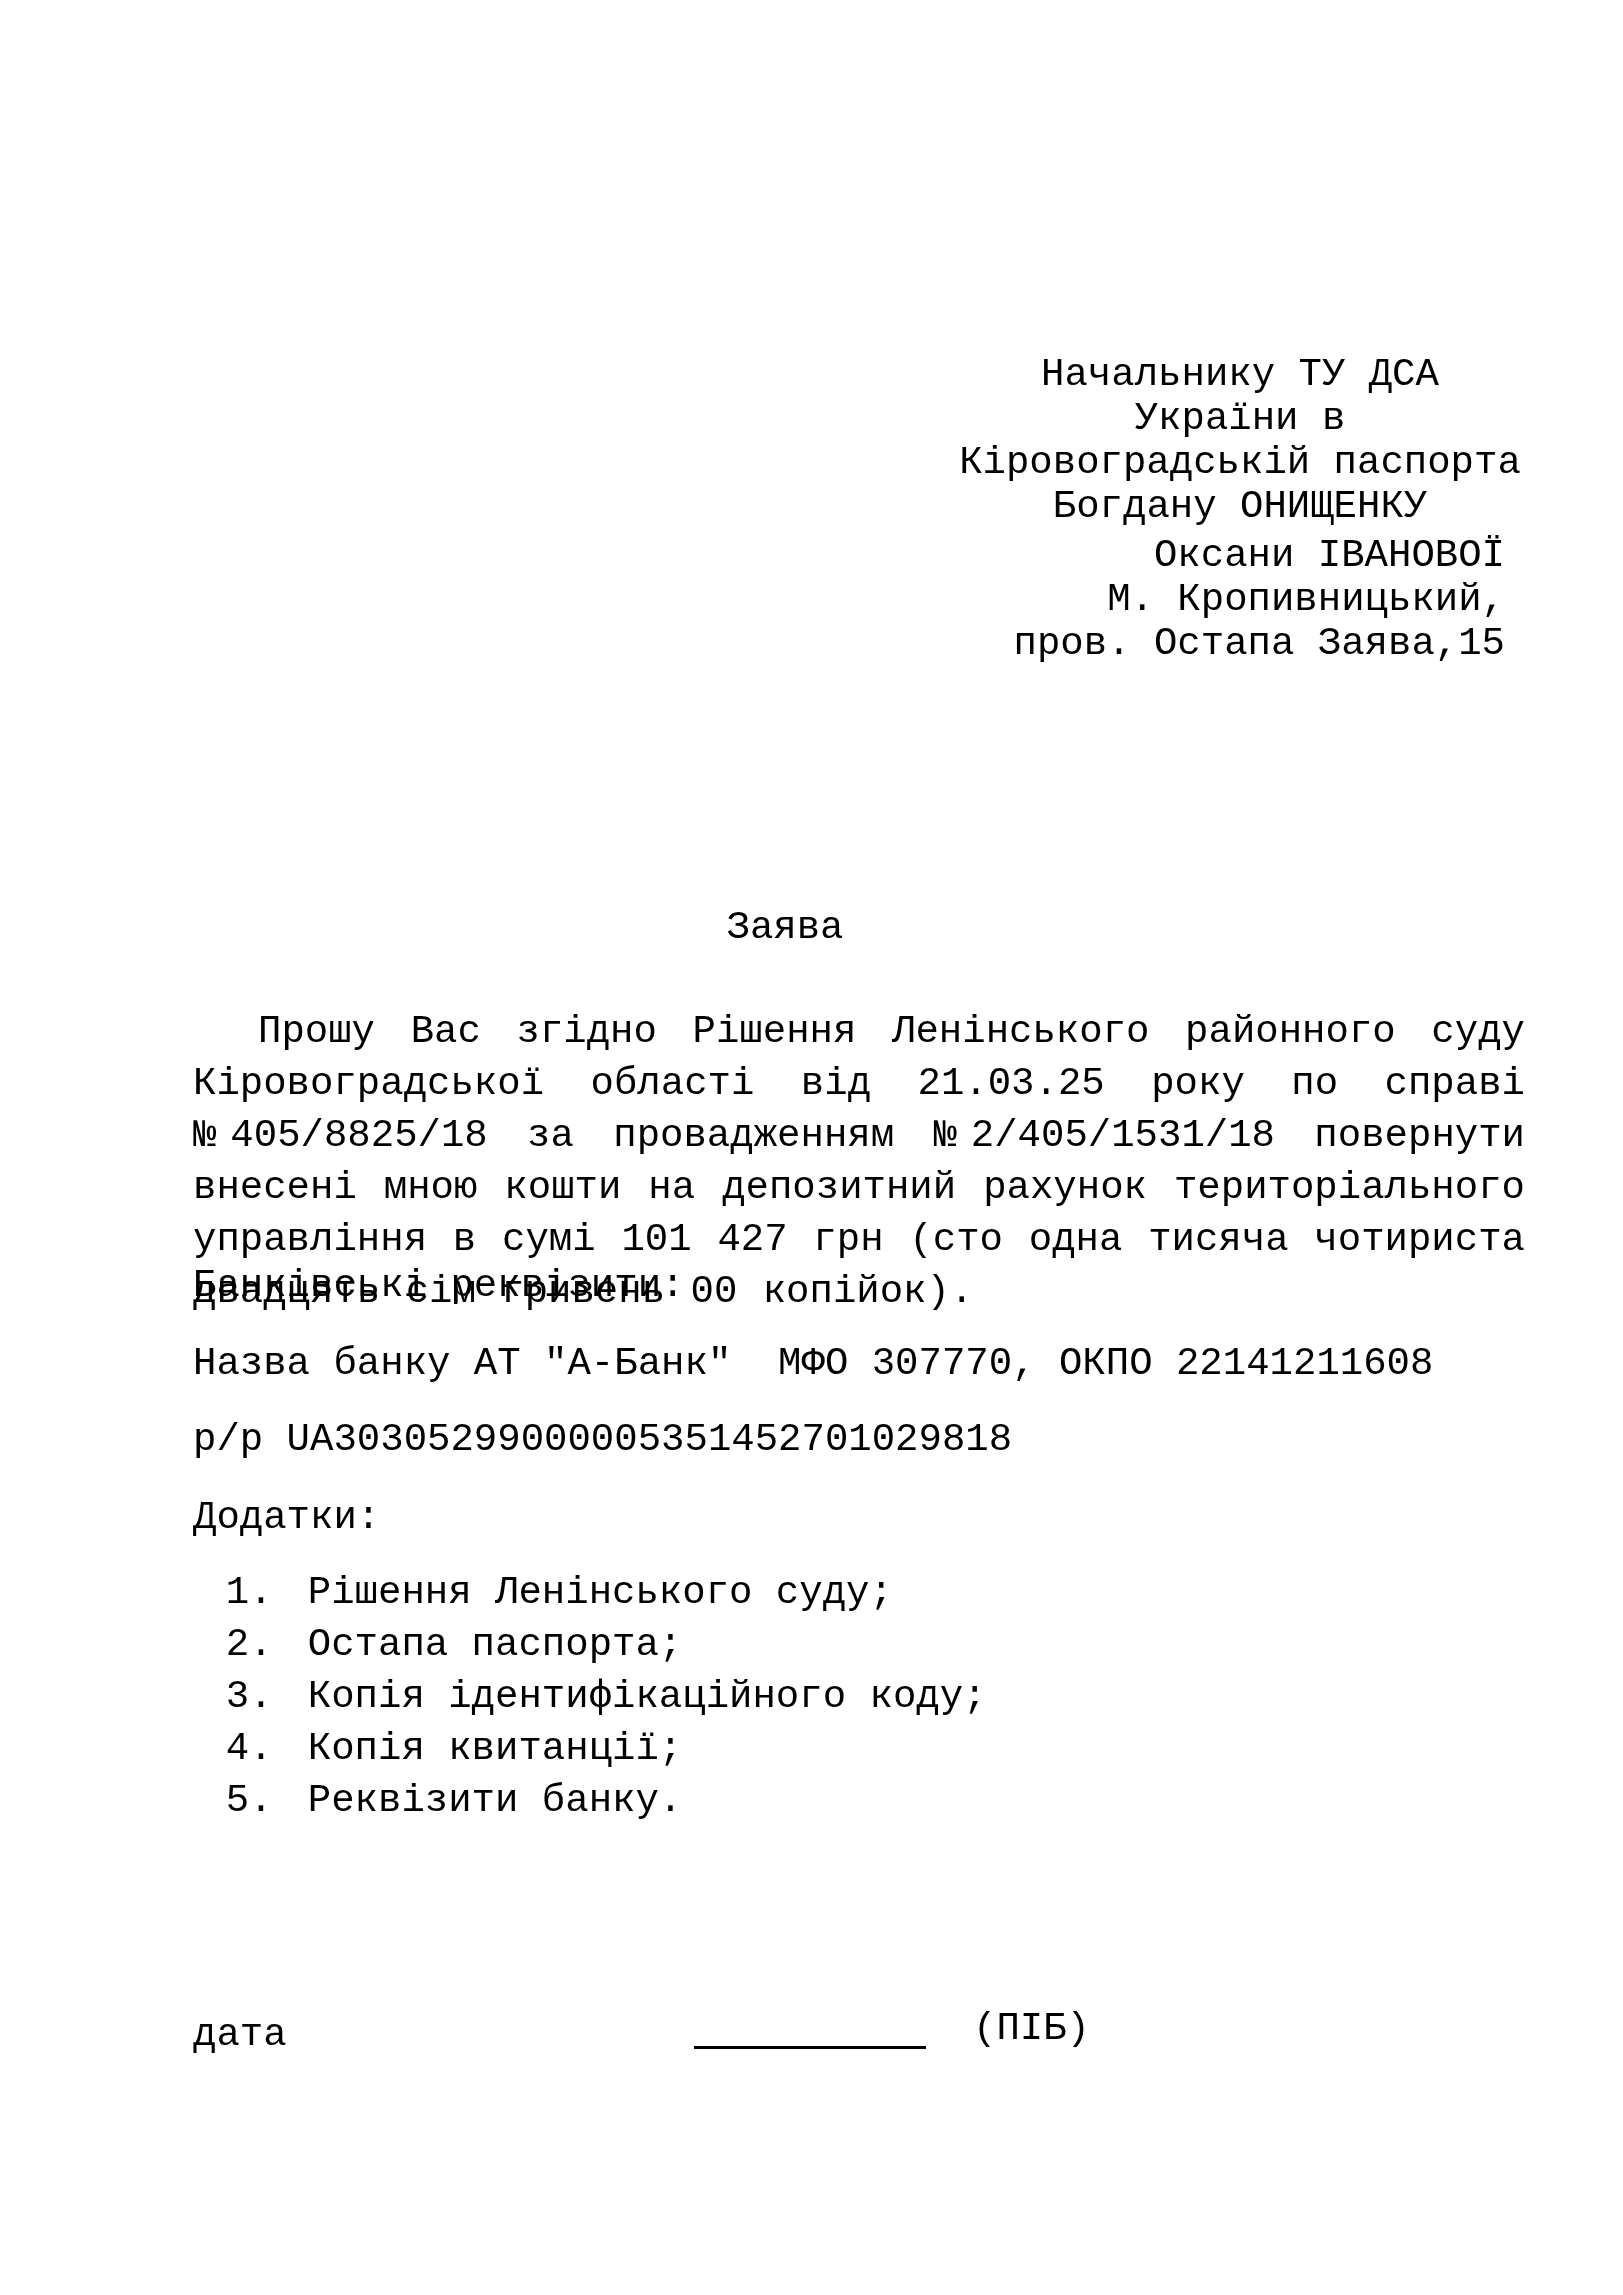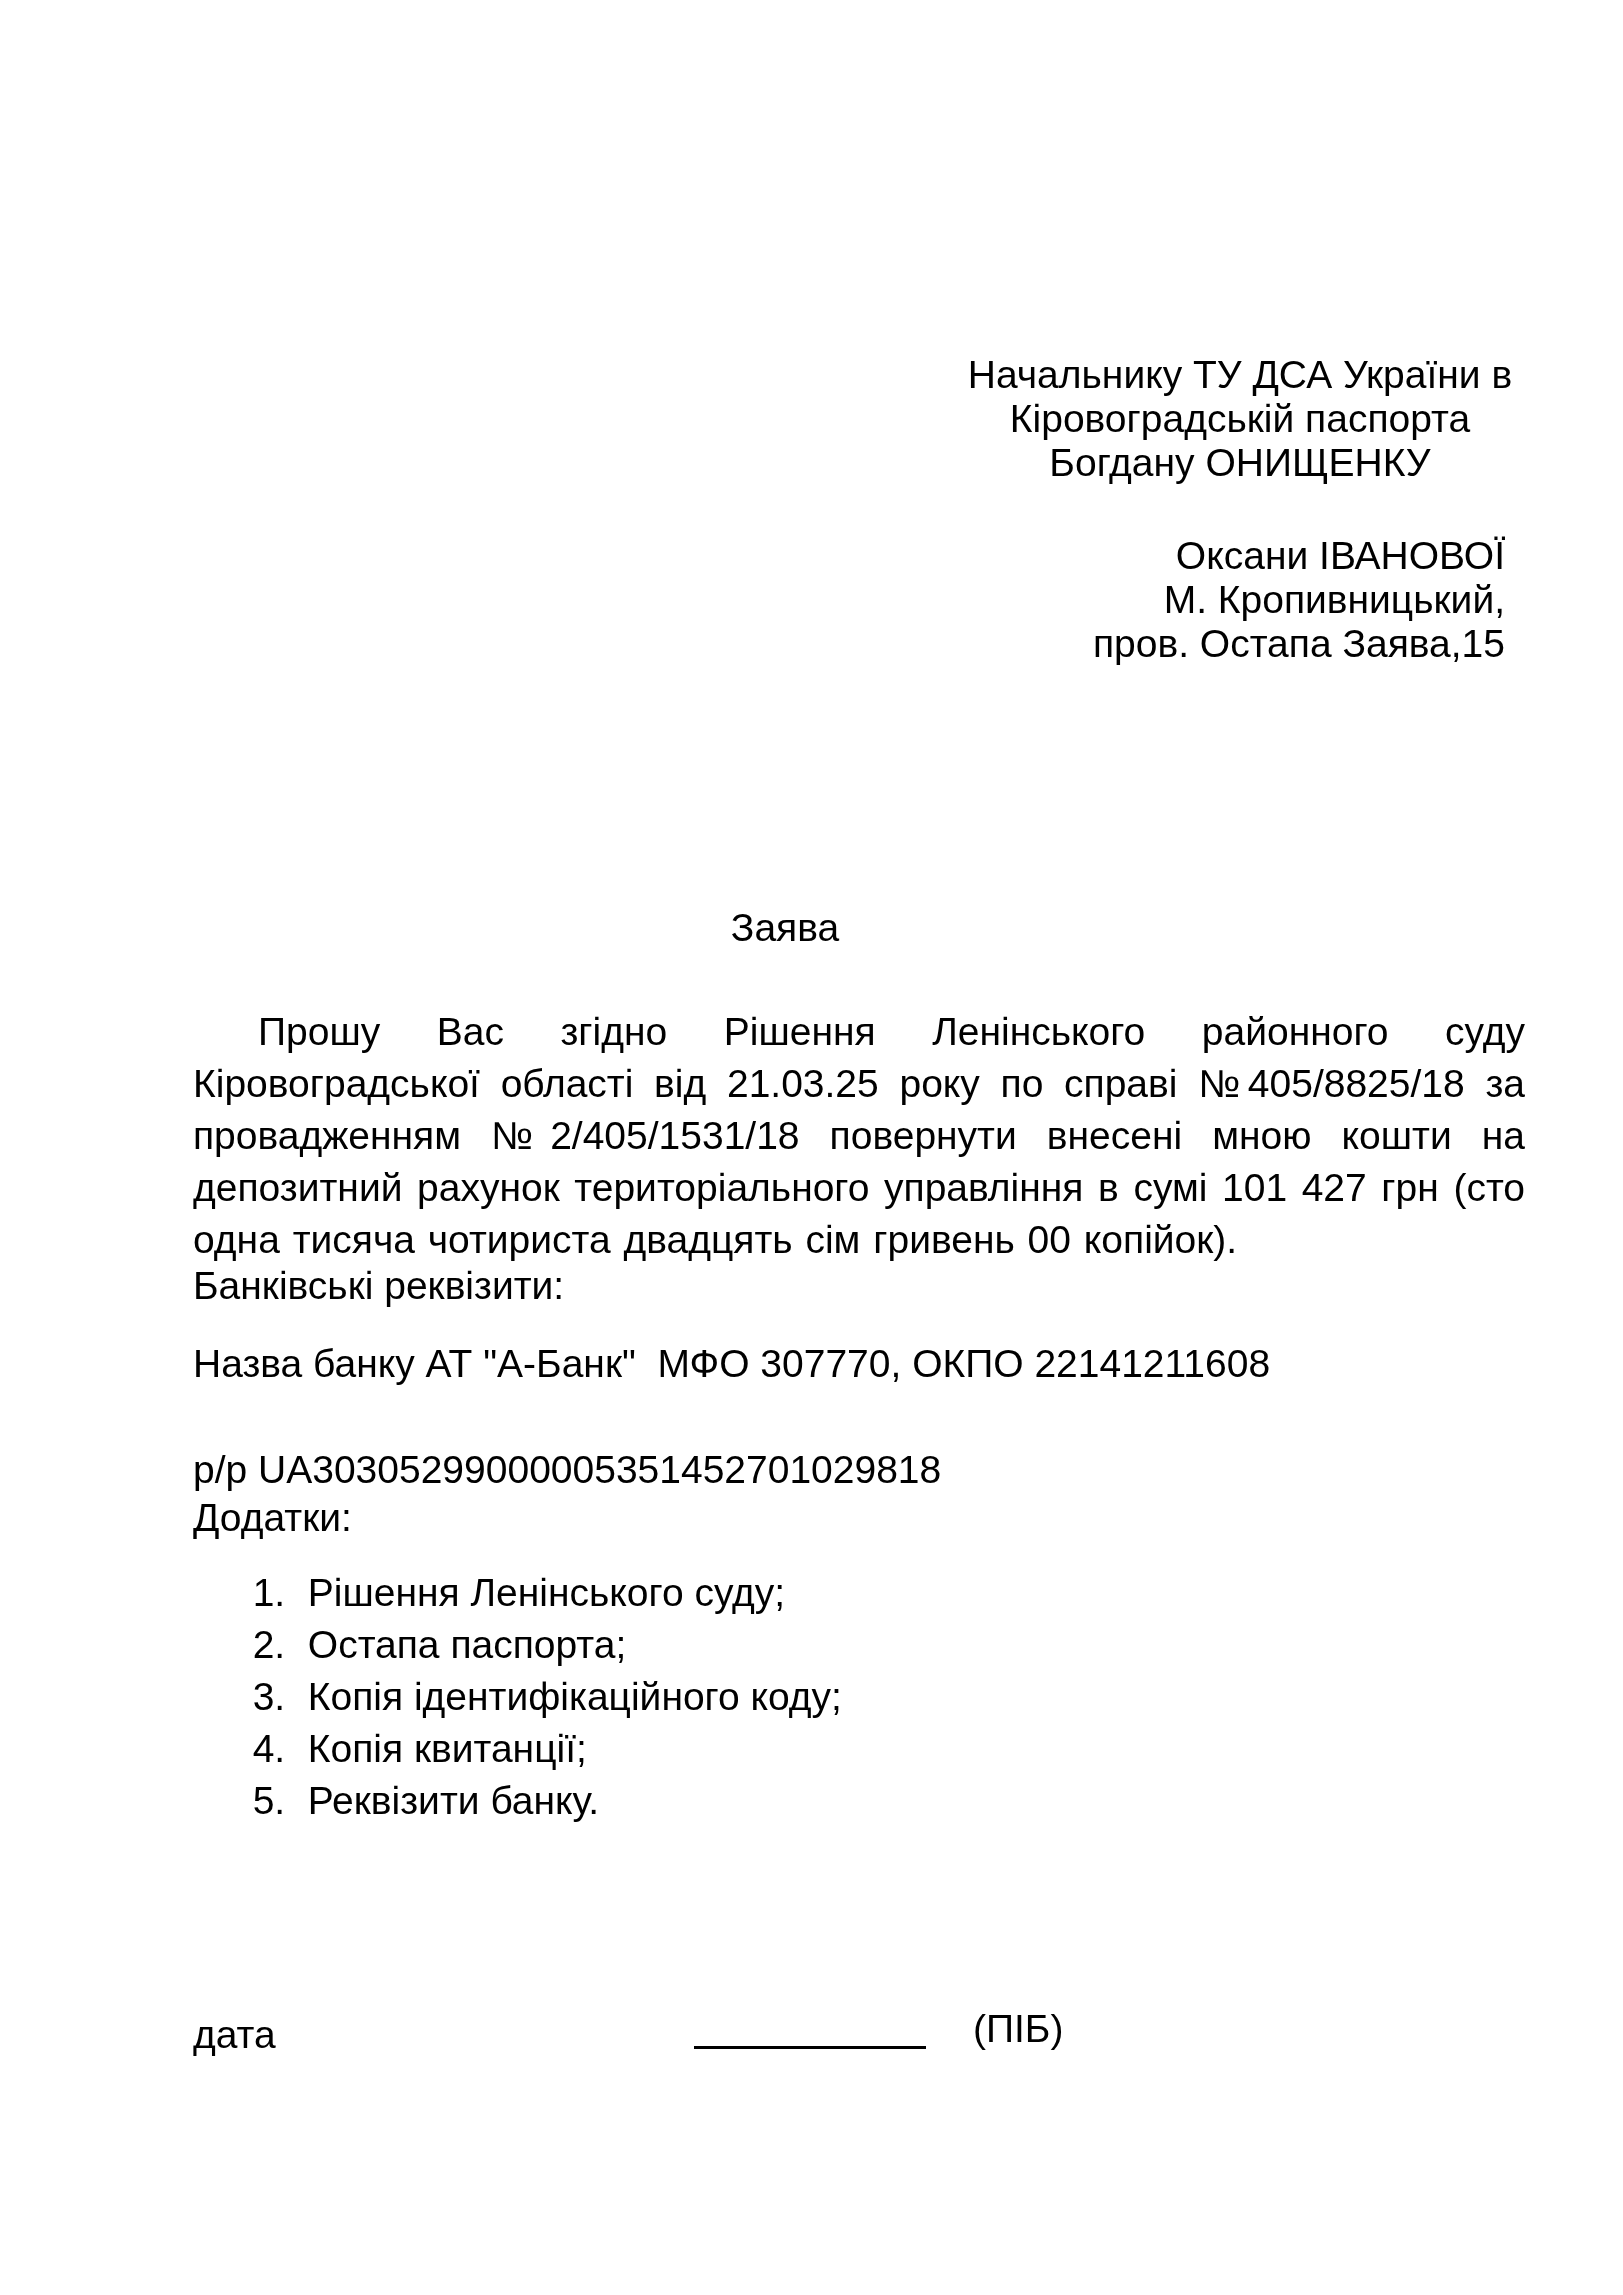--- a/index.html
+++ b/index.html
@@ -6,21 +6,21 @@
     margin: 0;
     padding: 0;
     background: #ffffff;
   }
   .page {
     position: relative;
     width: 1623px;
     height: 2295px;
     background: #ffffff;
     color: #000000;
-    font-family: Liberation Sans, sans-serif;
+    font-family: Liberation Mono, monospace;
     font-size: 39px;
     overflow: hidden;
   }
   .block { position: absolute; }
 
   
   .recipient {
     top: 353px;
     left: 952px;
     width: 576px;
@@ -46,21 +46,21 @@
     top: 967px;
     left: 193px;
     width: 1332px;
     text-align: justify;
     text-indent: 65px;
     line-height: 52px;
     word-spacing: 2px;
   }
   .bank-label   { top: 1263px; left: 193px; line-height: 46px; }
   .bank-line    { top: 1341px; left: 193px; line-height: 46px; white-space: pre-wrap; }
-  .account-line { top: 1417px; left: 193px; line-height: 46px; margin-top: 30px; }
+  .account-line { top: 1417px; left: 193px; line-height: 46px; }
   .attachments-label { top: 1495px; left: 193px; line-height: 46px; }
 
   .attachments {
     top: 1567px;
     left: 193px;
     width: 1178px;
   }
   .attachments ol {
     margin: 0;
     padding: 0 0 0 103px;

